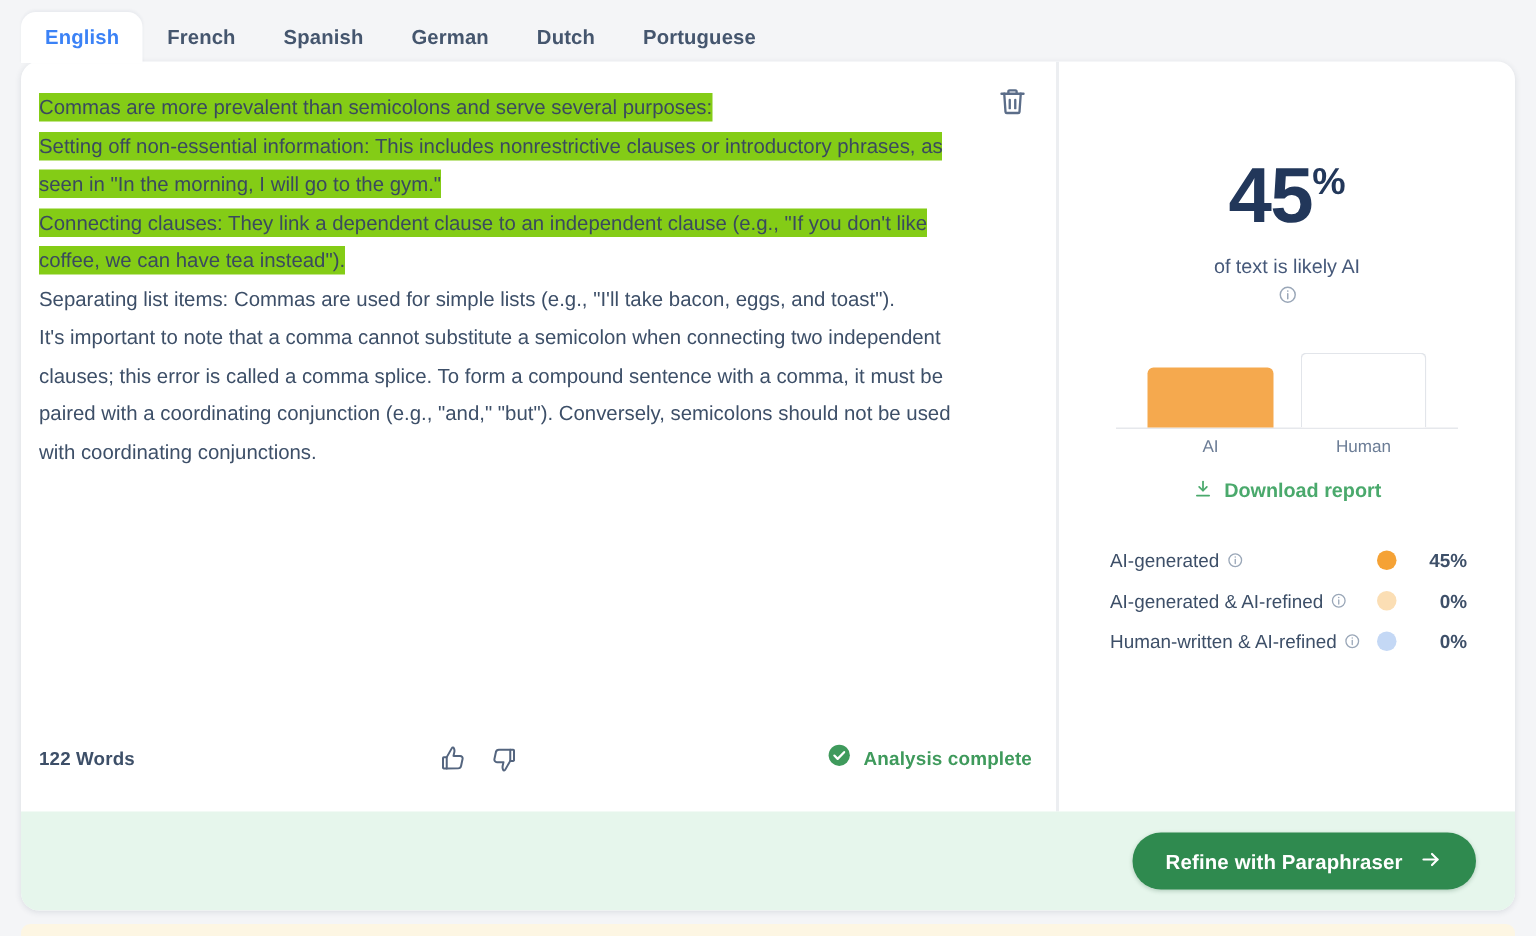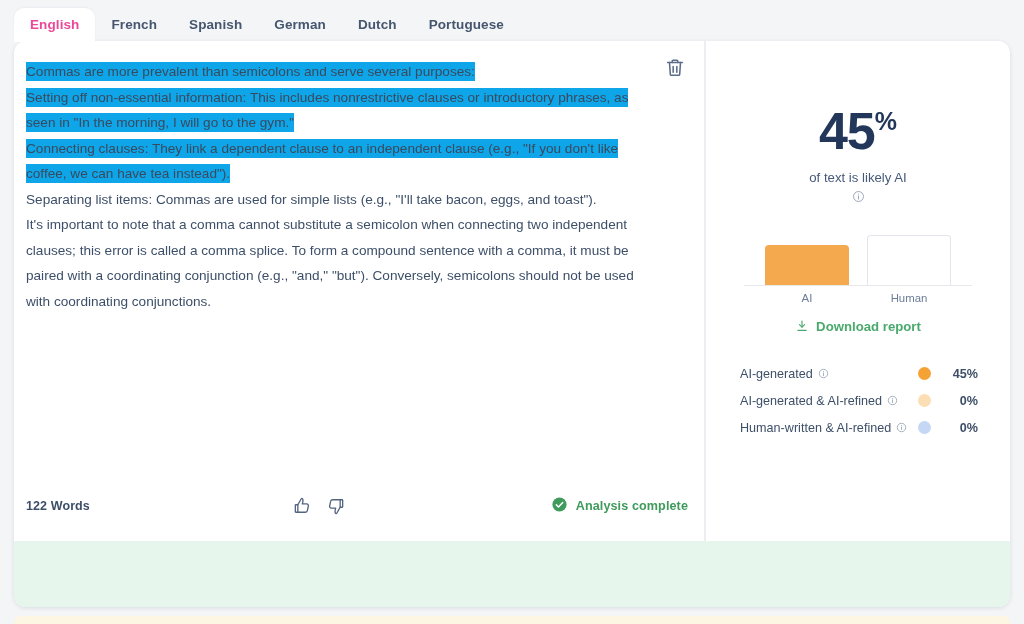--- a/index.html
+++ b/index.html
@@ -43,21 +43,21 @@
     color: #45566e;
     padding: 0 16px;
     height: 34px;
     line-height: 34px;
     letter-spacing: .1px;
     cursor: pointer;
     white-space: nowrap;
   }
   .tab.active {
     background: #ffffff;
-    color: #ec4899;
+    color: #3b82f6;
     border-radius: 10px 10px 0 0;
     box-shadow: 0 -1px 2px rgba(40,60,90,.05);
     margin-top: 45px;
   }
 
   
   #card {
     position: absolute;
     left: 14px;
     top: 41px;
@@ -100,21 +100,21 @@
     color: #5b6d89;
   }
   .para {
     font-size: 13.6px;
     line-height: 25.5px;
     color: #3d4f68;
     margin: 0;
     max-width: 622px;
   }
   .para.hl mark {
-    background: #0ea5e9;
+    background: #84cc16;
     color: #3a4a5e;
     padding: 2px 0;
     box-decoration-break: clone;
     -webkit-box-decoration-break: clone;
   }
   .para + .para { margin-top: 0; }
 
   
   #editor-footer {
     height: 56px;
@@ -484,15 +484,24 @@
           <span class="dot" style="background:#c4d8f5;"></span>
           <span class="legend-val">0%</span>
         </div>
 
 
       </div>
     </div>
   </div>
 
   <div id="promo">
+    <button id="promo-btn">
+      <span>Refine with Paraphraser</span>
+      <span>
+        <svg viewBox="0 0 24 24" width="16" height="16" fill="none" stroke="currentColor" stroke-width="2.2" stroke-linecap="round" stroke-linejoin="round">
+          <path d="M4.5 12h14"></path>
+            <path d="M13 6.5l5.5 5.5L13 17.5"></path>
+        </svg>
+      </span>
+    </button>
   </div>
 
 </div>
 
 </body></html>

